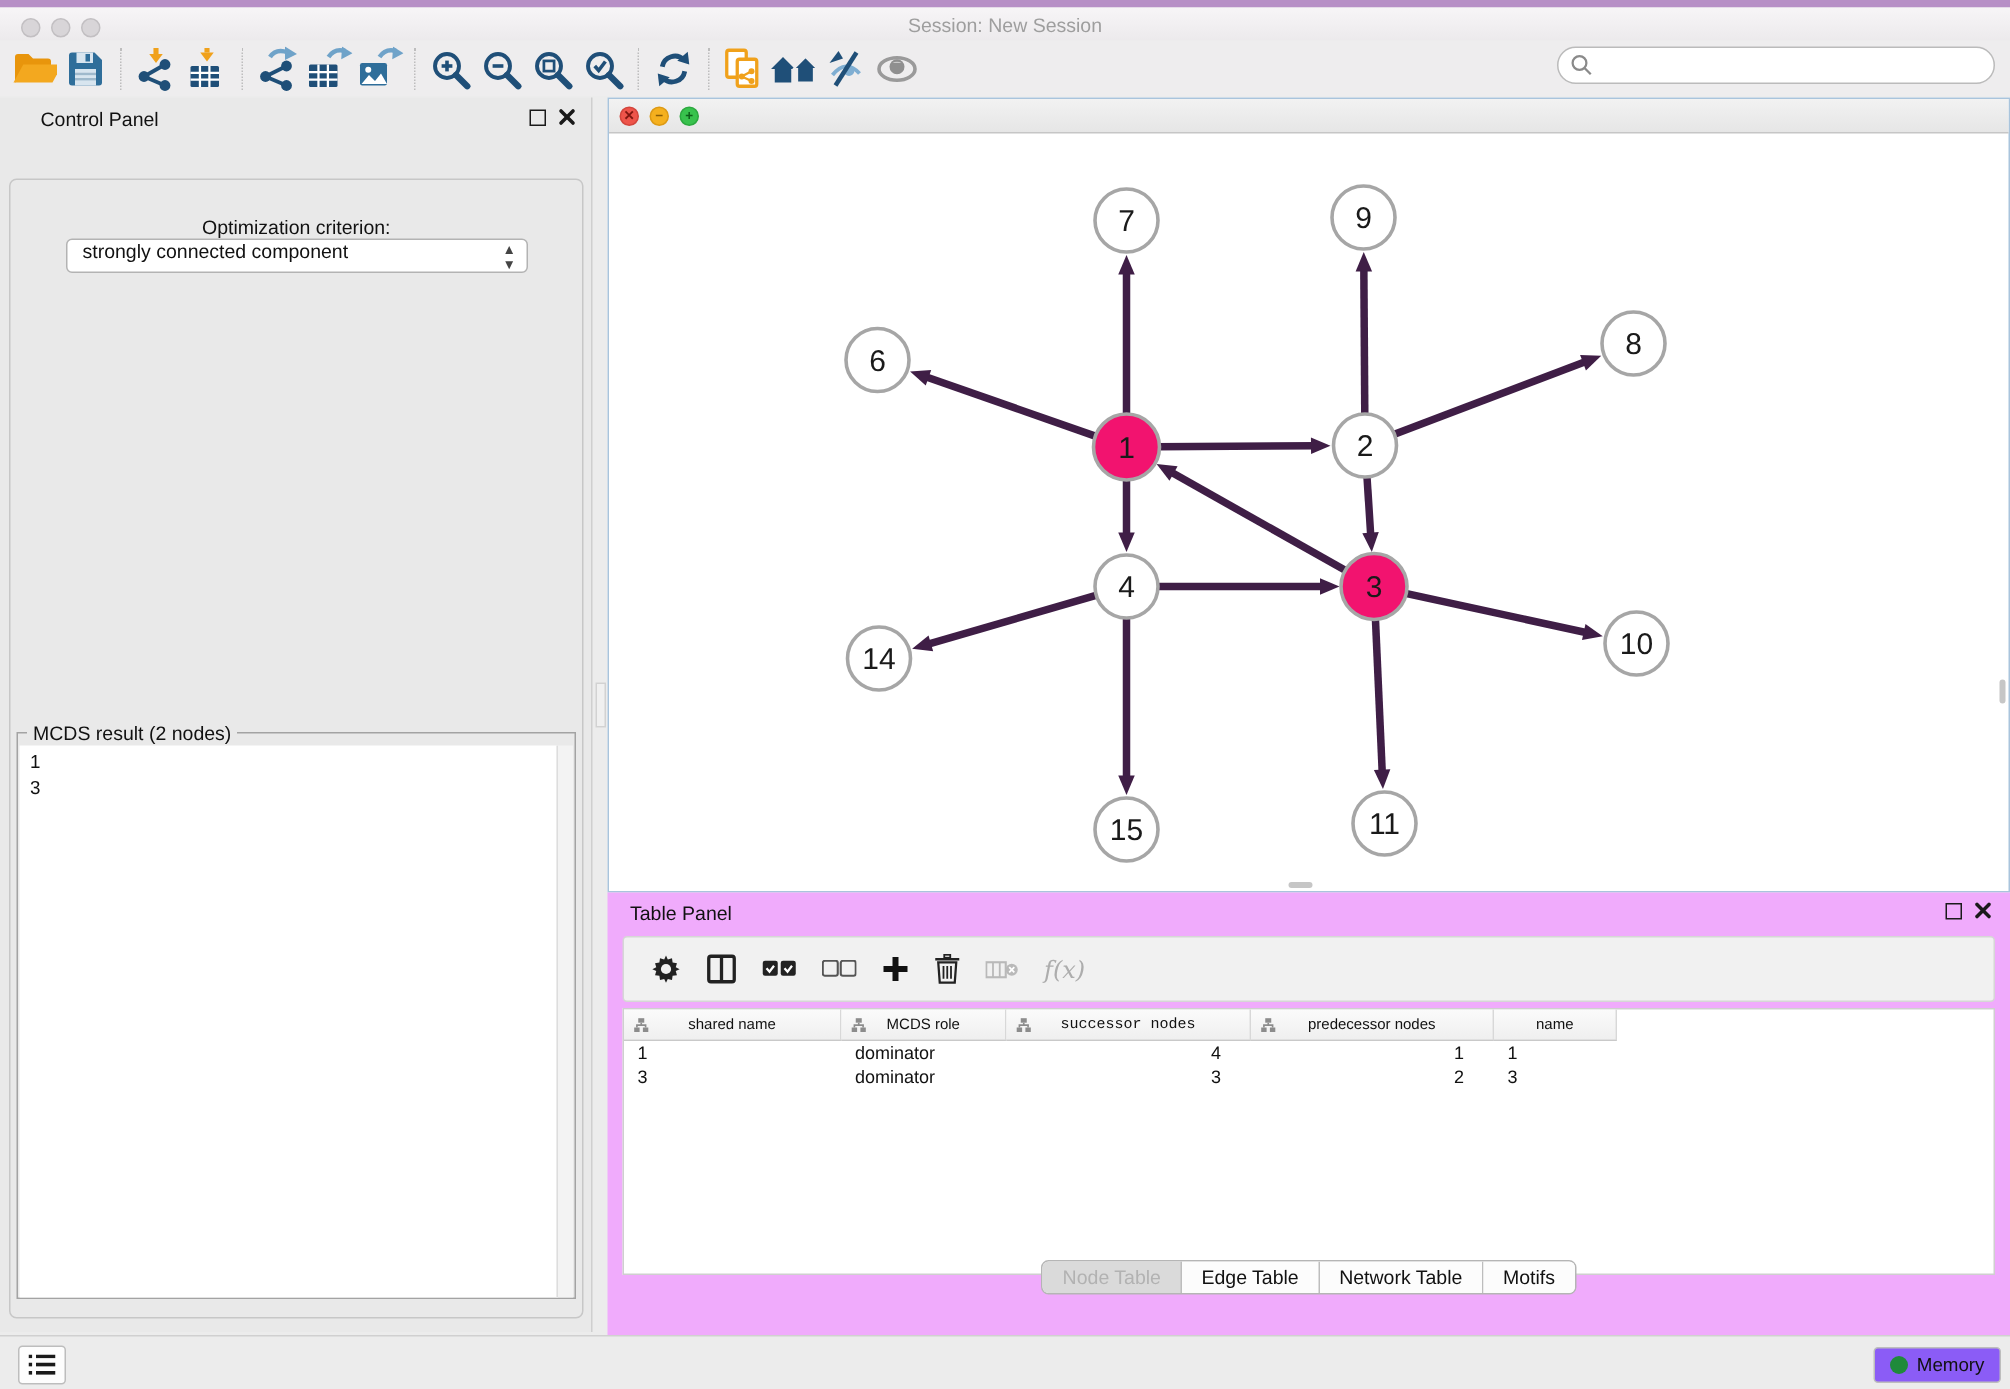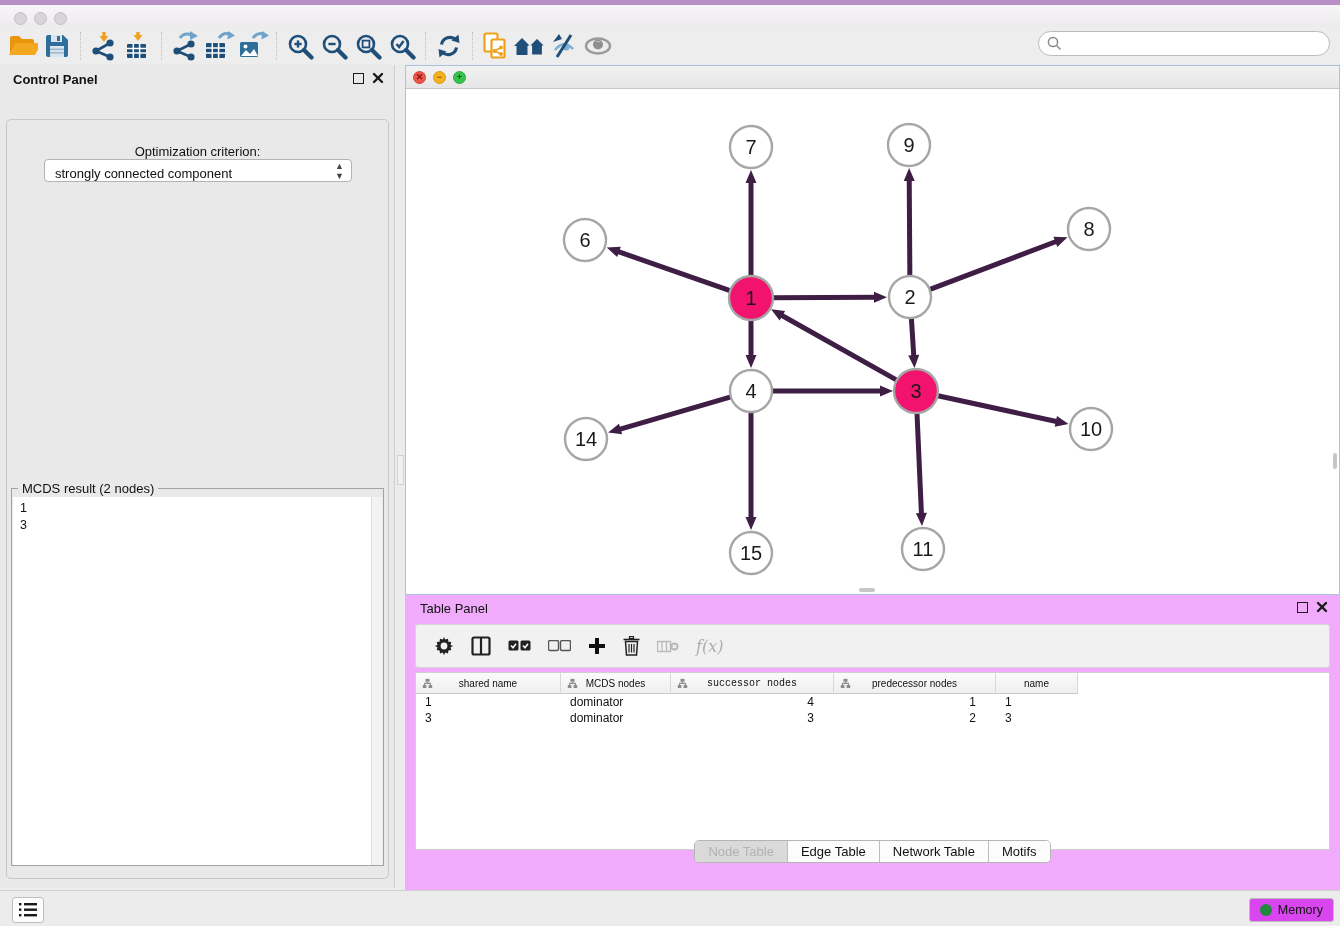--- a/index.html
+++ b/index.html
@@ -24,35 +24,35 @@
   .tbtn svg { display:block; }
   .tsep { width:1px; height:28px; border-left:1px dotted #BDBDBD; margin:0 6px; }
   #search-field { position:absolute; right:10px; top:4px; width:292px; height:25px;
     background:#fff; border:1px solid #BBBBBB; border-radius:13px;
     display:flex; align-items:center; padding-left:8px; }
   #search-field input { border:none; outline:none; flex:1; font-size:13px; background:transparent; margin-left:5px; }
   
   #control-panel { position:absolute; left:0; top:65px; width:395px; height:823px;
     background:#E9E9E9; border-right:1px solid #CFCFCF; }
   #cp-header { position:relative; height:28px; }
-  #cp-title { position:absolute; left:13px; top:7px; font-size:13px; color:#111;font-weight:bold; }
+  #cp-title { position:absolute; left:27px; top:7px; font-size:13px; color:#111; }
   .panel-btns { position:absolute; right:10px; top:7px; display:flex; gap:8px; align-items:center; }
   .float-btn { width:11px; height:11px; border:1.5px solid #1A1A1A; background:transparent; }
   .segtabs { display:inline-flex; border:1px solid #B5B5B5; border-radius:5px; overflow:hidden; background:#FCFCFC; }
   .segtab { padding:3px 13px; font-size:13px; color:#111; border-right:1px solid #BDBDBD;
     background:#FCFCFC; white-space:nowrap; cursor:default; }
   .segtab:last-child { border-right:none; }
   .segtab.active { background:#DADADA; color:#B2B2B2; }
   #cp-tabs-row { position:absolute; top:31px; left:0; width:100%; text-align:center; }
   #cp-body { position:absolute; left:6px; top:54px; width:383px; height:760px;
     border:1px solid #C7C7C7; border-radius:5px; background:#E9E9E9; }
   #opt-label { position:absolute; top:24px; width:100%; text-align:center; font-size:13px; color:#111; }
   #criterion-select { position:absolute; top:39px; left:37px; width:308px; height:23px;
     background:#fff; border:1px solid #B3B3B3; border-radius:4px;
-    display:flex; align-items:flex-end; font-size:13px; color:#111; padding-left:10px; }
+    display:flex; align-items:flex-start; font-size:13px; color:#111; padding-left:10px; }
   #criterion-stepper { position:absolute; right:7px; top:1px; font-size:9px; color:#444; line-height:10px; text-align:center; }
   #mcds-buttons { position:absolute; top:72px; width:100%; display:flex; justify-content:center; gap:14px; }
   .push-btn { height:22px; background:#FDFDFD; border:1px solid #B3B3B3; border-radius:4px;
     font-size:13px; color:#111; padding:0 16px; display:flex; align-items:center; cursor:default;
     font-family:"Liberation Sans", sans-serif; }
   #mcds-result-group { position:absolute; left:4px; top:368px; width:373px; height:378px;
     border:1px solid #A3A3A3; }
   #mcds-result-legend { position:absolute; left:6px; top:-8px; background:#E9E9E9;
     padding:0 4px; font-size:13px; color:#111; }
   #mcds-result-text { position:absolute; left:1px; top:8px; width:359px; height:368px;
@@ -94,32 +94,33 @@
   .tr { display:flex; height:16px; font-size:12px; color:#111; align-items:center; }
   .td { height:16px; line-height:16px; white-space:nowrap; overflow:hidden; }
   #tp-tabs-row { position:absolute; left:0; bottom:27px; width:100%; text-align:center; }
   
   #status-bar { position:absolute; left:0; top:890px; width:1340px; height:36px;
     background:#ECECEC; border-top:1px solid #D0D0D0; }
   #status-list-btn { position:absolute; left:12px; top:6px; width:32px; height:26px;
     background:#FDFDFD; border:1px solid #BDBDBD; border-radius:3px;
     display:flex; align-items:center; justify-content:center; }
   #memory-btn { position:absolute; right:6px; top:7px; height:24px;
-    background:#d946ef; border:1px solid #BDBDBD; border-radius:3px;
+    background:#8b5cf6; border:1px solid #BDBDBD; border-radius:3px;
     display:flex; align-items:center; gap:6px; padding:0 10px; font-size:12.5px; color:#111; }
   #memory-dot { width:12px; height:12px; border-radius:50%; background:#1F8A3B; }
 </style>
 </head>
 <body>
 
 <div id="desktop-strip"></div>
 <div id="titlebar">
   <div class="traffic" style="left:14px"></div>
   <div class="traffic" style="left:34px"></div>
   <div class="traffic" style="left:54px"></div>
+  <div id="titlebar-title">Session: New Session</div>
 </div>
 
 <div id="toolbar">
   <div class="tbtn">
     <svg width="30" height="27" viewBox="0 0 30 27">
         <path d="M2 23 V6 q0-2 2-2 h7 l3 3 h10 q2 0 2 2 v3" fill="#E8950C"></path>
         <path d="M1 23 L7.5 11 h26 l-6.5 12 z" fill="#F3A81F"></path>
       </svg>
   </div>
   <div class="tbtn">
@@ -512,21 +513,21 @@
         </div>
         <div class="th" style="width: 110px;">
           <svg class="thicon" width="11" height="11" viewBox="0 0 11 11">
             <g fill="#8C8C8C">
               <rect x="3.5" y="0.8" width="4" height="3"></rect>
               <rect x="0.8" y="7" width="3.6" height="3"></rect>
               <rect x="6.6" y="7" width="3.6" height="3"></rect>
             </g>
             <path d="M5.5 3.8 v1.6 M2.6 7 V5.4 h5.8 V7" fill="none" stroke="#8C8C8C" stroke-width="1.1"></path>
           </svg>
-          <span>MCDS nodes</span>
+          <span>MCDS role</span>
         </div>
         <div class="th" style="width: 163px; font-family: Liberation Mono, monospace;">
           <svg class="thicon" width="11" height="11" viewBox="0 0 11 11">
             <g fill="#8C8C8C">
               <rect x="3.5" y="0.8" width="4" height="3"></rect>
               <rect x="0.8" y="7" width="3.6" height="3"></rect>
               <rect x="6.6" y="7" width="3.6" height="3"></rect>
             </g>
             <path d="M5.5 3.8 v1.6 M2.6 7 V5.4 h5.8 V7" fill="none" stroke="#8C8C8C" stroke-width="1.1"></path>
           </svg>

